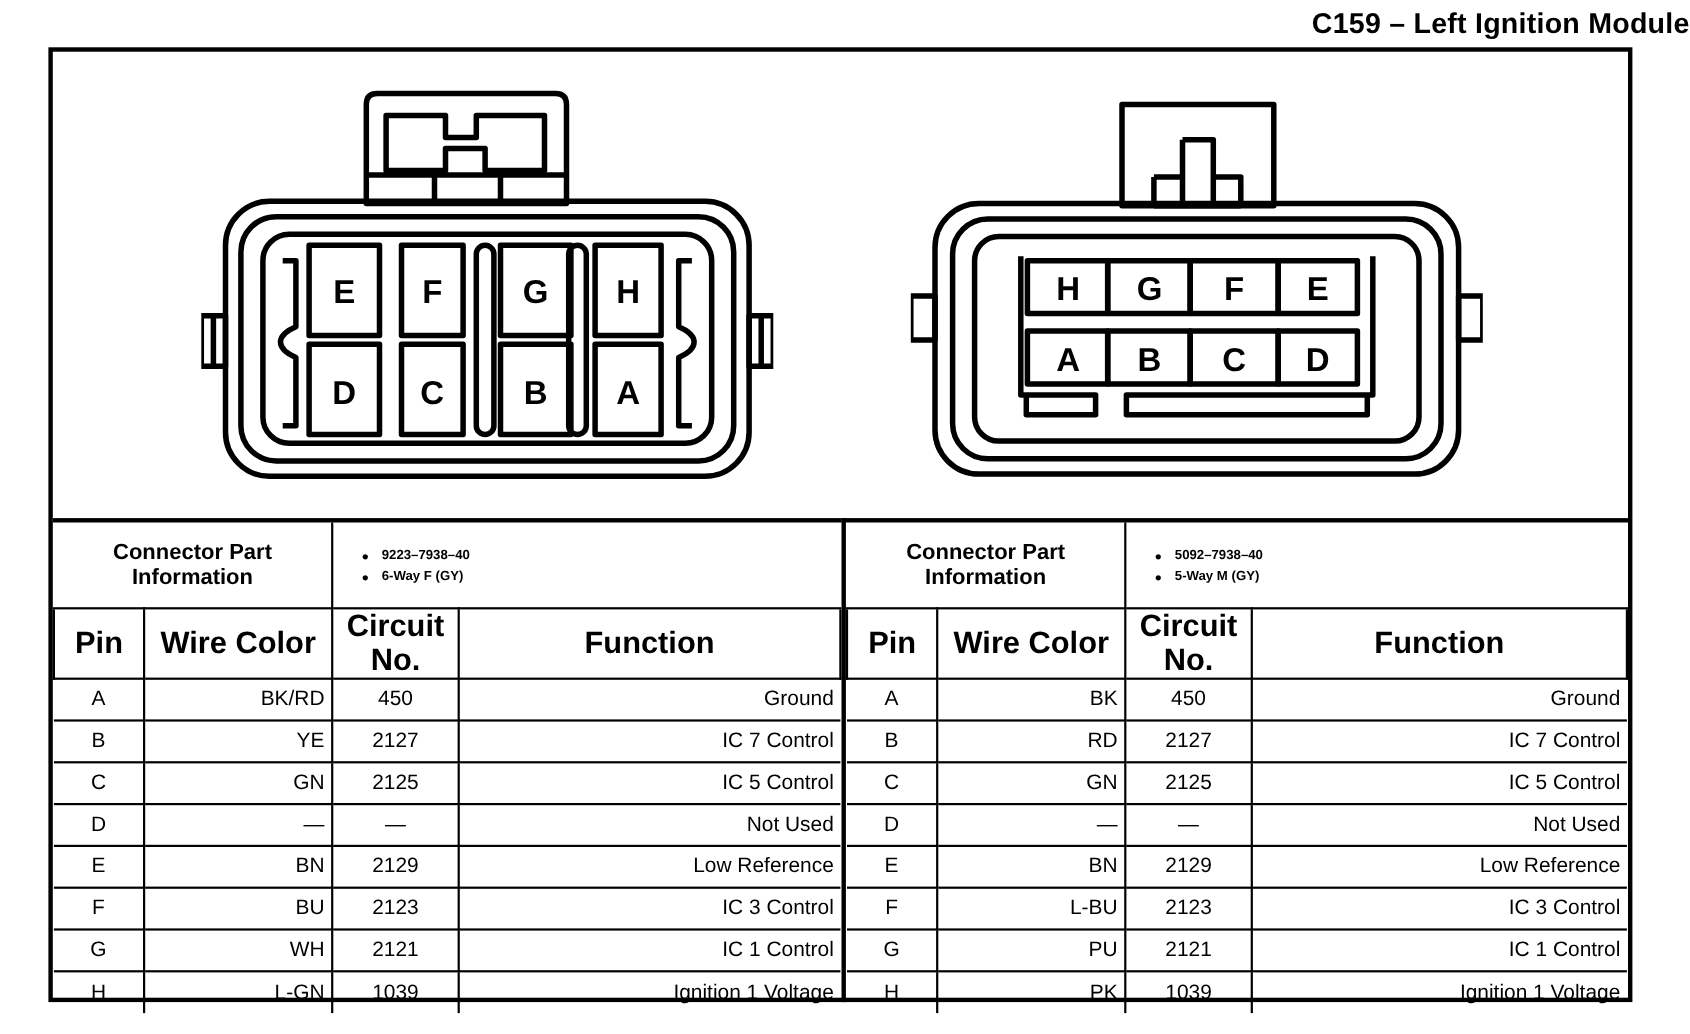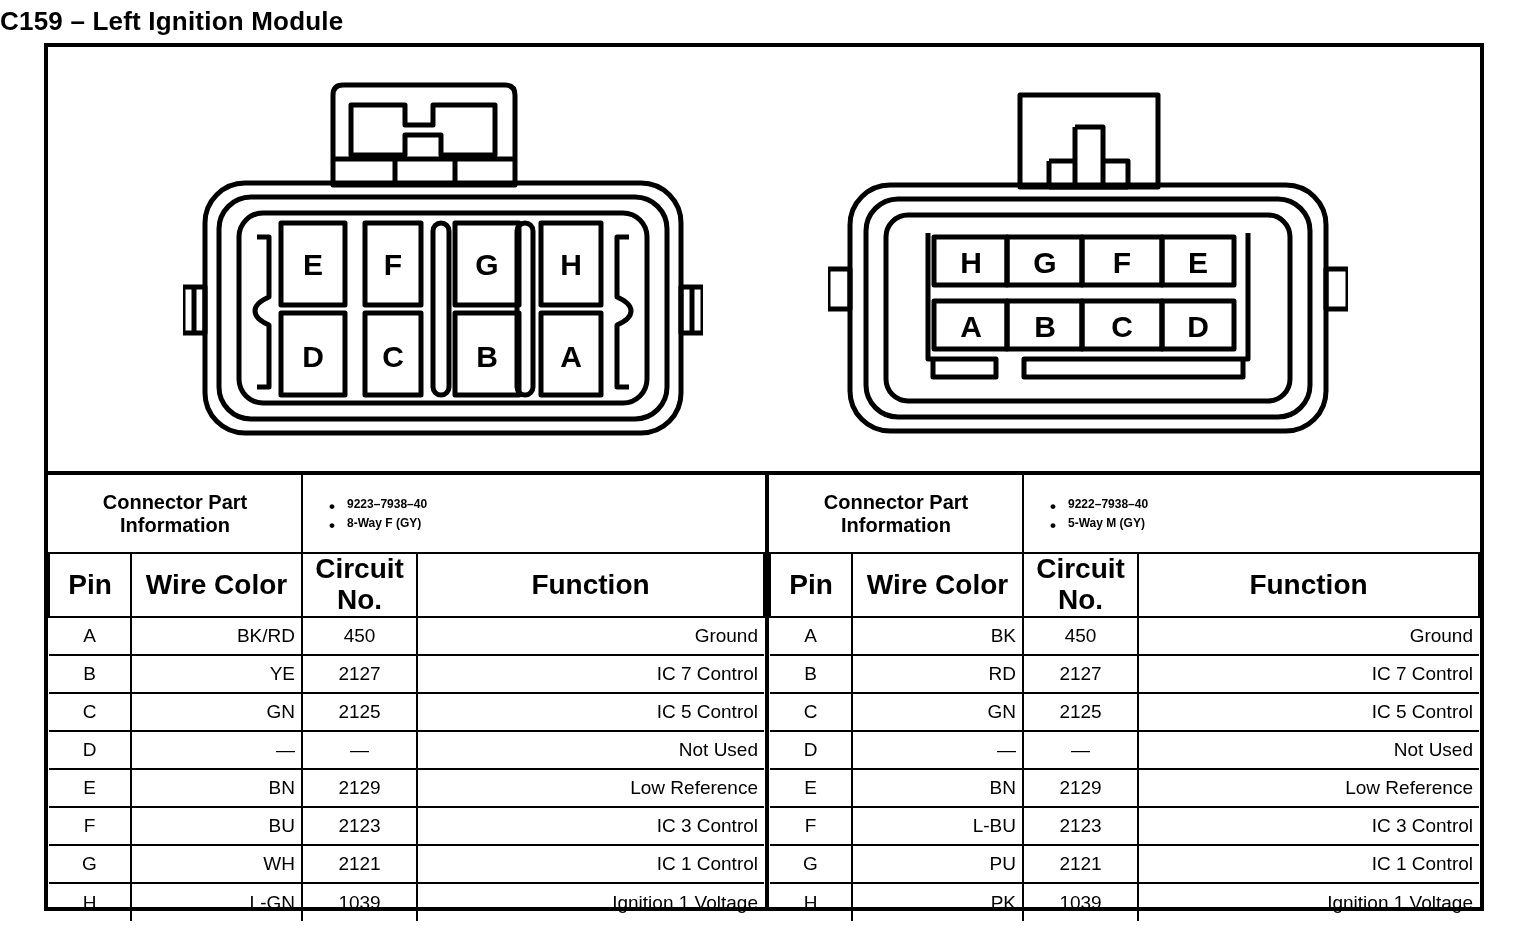--- a/index.html
+++ b/index.html
@@ -9,21 +9,21 @@
     width: 1536px; height: 940px;
     font-family: "Liberation Sans", sans-serif;
     color: #000000;
     overflow: hidden;
   }
   #page { position: relative; width: 1536px; height: 940px; background:#fff; }
 
   
   #title {
     position: absolute; left: 0; top: 6px; width: 1536px;
-    text-align: left;
+    text-align: right;
     font-size: 26px; font-weight: bold;
     letter-spacing: 0.2px;
   }
 
   
   #frame {
     position: absolute; left: 44px; top: 43px;
     width: 1440px; height: 868px;
     border: 4px solid #000;
     background: #fff;
@@ -215,21 +215,21 @@
             <col class="w-color">
             <col class="w-circuit">
             <col class="w-func">
         </colgroup>
         <tbody>
           <tr class="cpi-row">
             <td class="cpi-label edge-l" colspan="2">Connector Part Information</td>
             <td class="cpi-values edge-r" colspan="2">
               <ul>
                 <li>9223–7938–40</li>
-                <li>8-Way F (GY)</li>
+                <li>6-Way F (GY)</li>
               </ul>
             </td>
           </tr>
           <tr>
             <th class="colhead edge-l">Pin</th>
             <th class="colhead">Wire Color</th>
             <th class="colhead">Circuit No.</th>
             <th class="colhead edge-r">Function</th>
           </tr>
           <tr>
@@ -290,21 +290,21 @@
           <col class="w-pin">
             <col class="w-color">
             <col class="w-circuit">
             <col class="w-func">
         </colgroup>
         <tbody>
           <tr class="cpi-row">
             <td class="cpi-label edge-l" colspan="2">Connector Part Information</td>
             <td class="cpi-values edge-r" colspan="2">
               <ul>
-                <li>9222–7938–40</li>
+                <li>5092–7938–40</li>
                 <li>5-Way M (GY)</li>
               </ul>
             </td>
           </tr>
           <tr>
             <th class="colhead edge-l">Pin</th>
             <th class="colhead">Wire Color</th>
             <th class="colhead">Circuit No.</th>
             <th class="colhead edge-r">Function</th>
           </tr>

